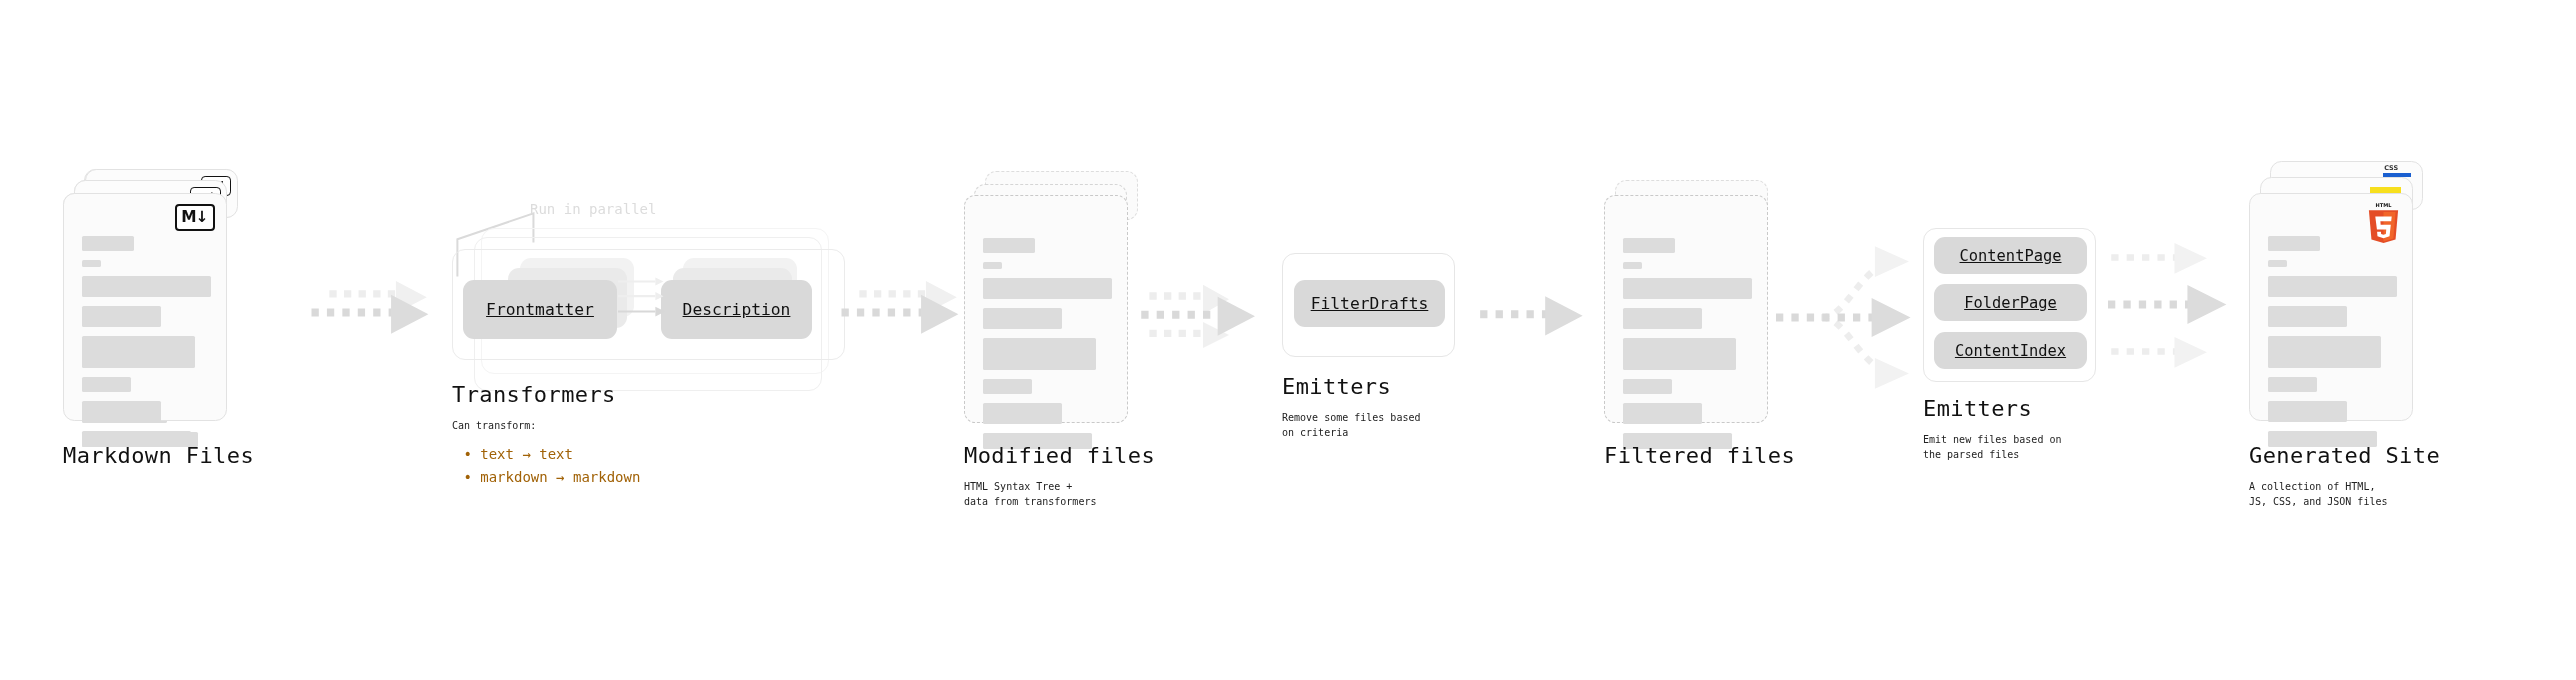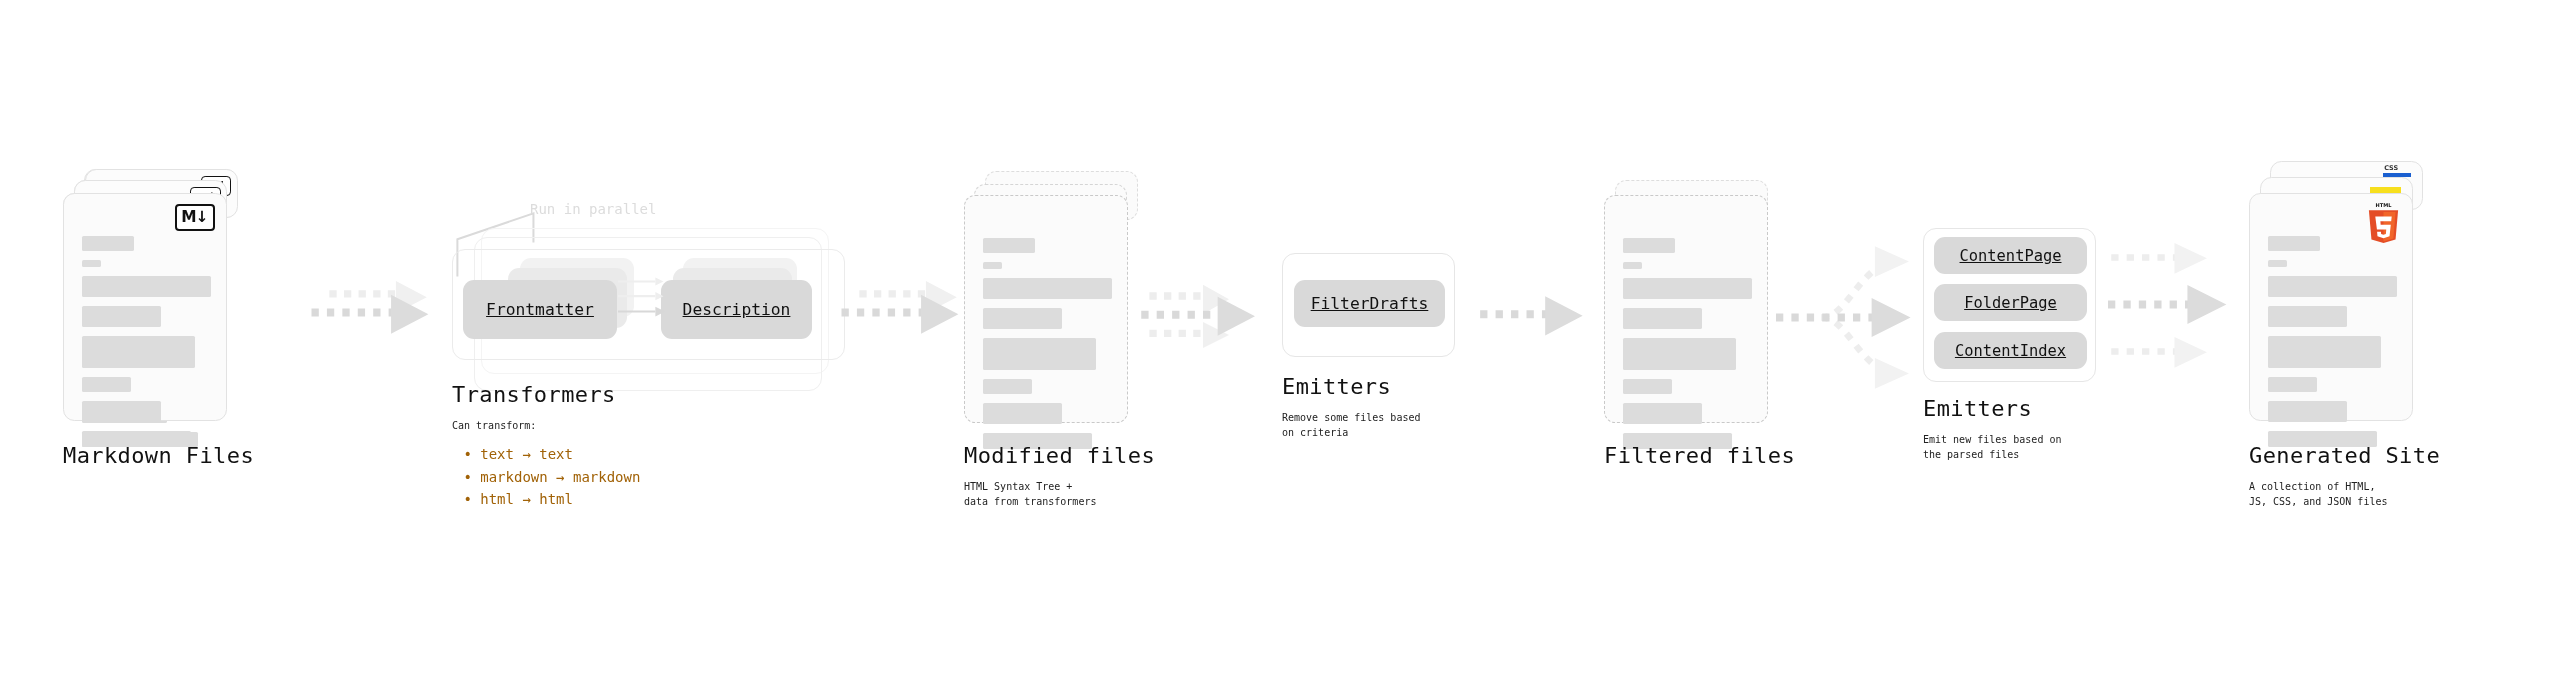--- a/index.html
+++ b/index.html
@@ -150,21 +150,20 @@
         <polygon points="46,39 58,45 46,51" fill="#d8d8d8" stroke="none"></polygon>
     </g>
   </svg>
 
   <div class="caption" style="left:452px;top:382px;width:341px;">
     <div class="cap-title">Transformers</div>
     <div class="cap-sub">Can transform:</div>
     <div class="cap-list">
       <div class="li">• <span>text → text</span></div>
       <div class="li">• <span>markdown → markdown</span></div>
-      <div class="li">• <span>html → html</span></div>
     </div>
   </div>
 
   <svg class="ov" style="left:835px;top:276px;width:138px;height:65px;" viewBox="0 0 170 80" width="138" height="65">
     <g stroke="#ededed" stroke-width="9" stroke-dasharray="9 9" stroke-linecap="butt">
       <line x1="30" y1="22" x2="118" y2="22"></line>
     </g>
     <polygon points="112,6 150,26 112,46" fill="#f0f0f0"></polygon>
     <g stroke="#d9d9d9" stroke-width="10" stroke-dasharray="9 10" stroke-linecap="butt">
       <line x1="8" y1="45" x2="112" y2="45"></line>

